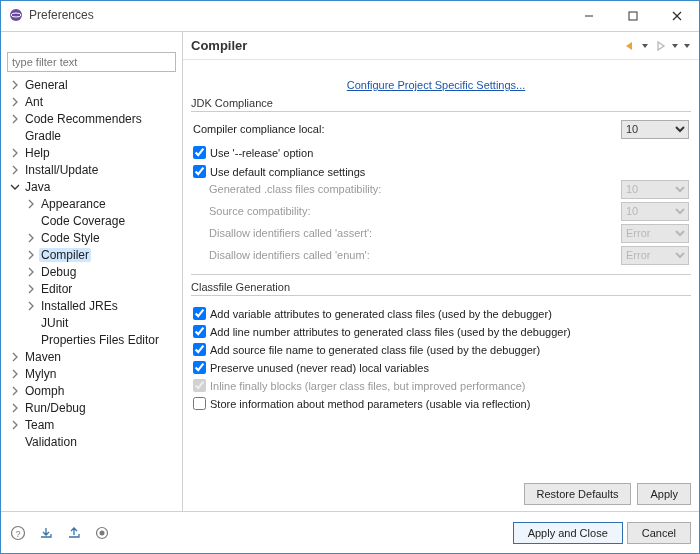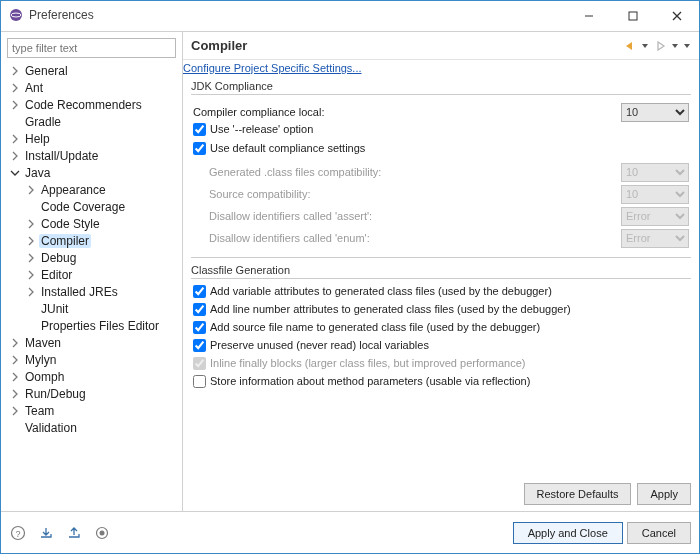--- a/index.html
+++ b/index.html
@@ -5,47 +5,47 @@
   * { box-sizing: border-box; font-family: "Segoe UI", Tahoma, sans-serif; }
   body { margin: 0; background: #fff; }
   .window { width: 700px; height: 554px; border: 1px solid #3a8ac7; display: flex; flex-direction: column; background: #fff; }
   .titlebar { height: 30px; display: flex; align-items: center; justify-content: space-between; padding: 0 0 0 8px; font-size: 12px; color: #444; }
   .titlebar .title-left { display: flex; gap: 6px; }
   .titlebar .title-controls { display: flex; align-items: center; }
   .titlebar .ctrl { width: 44px; height: 30px; display: flex; align-items: center; justify-content: center; font-size: 11px; color: #333; }
   .titlebar .ctrl svg { display:block; }
   .body { flex: 1; display: flex; border-top: 1px solid #d0d0d0; overflow: hidden; }
   .sidebar { width: 182px; border-right: 1px solid #d0d0d0; display: flex; flex-direction: column; padding: 4px 0 0 4px; overflow: auto; }
-  .filter { margin: 2px 6px 4px 2px; }
+  .filter { margin: 16px 6px 4px 2px; }
   .filter input { width: 100%; height: 20px; font-size: 11px; padding: 2px 4px; border: 1px solid #b9b9b9; color: #555; }
   .tree { font-size: 12px; color: #222; }
   .tree .item { display: flex; align-items: center; height: 17px; padding-left: 4px; cursor: default; white-space: nowrap; }
   .tree .item .tw { width: 12px; height: 12px; display:flex; align-items:center; justify-content:center; margin-right: 2px; }
   .tree .item .tw svg { display:block; }
   .tree .item.l1 { padding-left: 4px; }
   .tree .item.l2 { padding-left: 20px; }
   .tree .item .label { padding: 0 2px; }
   .tree .item.selected .label { background: #cfe8ff; border-radius: 2px; }
   .content { flex: 1; display: flex; flex-direction: column; overflow: hidden; }
   .content-header { height: 28px; display: flex; align-items: center; justify-content: space-between; padding: 0 8px; border-bottom: 1px solid #e3e3e3; }
   .content-header .ch-title { font-size: 13px; font-weight: 600; color: #333; }
   .content-header .ch-tools { display: flex; align-items: center; gap: 4px; }
   .content-header .ch-tools .arr { display:flex; align-items:center; }
-  .linkbar { text-align: left; padding: 2px 10px 4px 0; font-size: 11px; }
+  .linkbar { text-align: center; padding: 2px 10px 4px 0; font-size: 11px; margin-top: 17px; }
   .linkbar a { color: #1a56b0; text-decoration: underline; cursor: pointer; }
   .group { margin: 0 8px; }
   .group .gtitle { font-size: 11px; color: #333; padding: 2px 0 2px 0; }
   .form { border-top: 1px solid #ccc; border-bottom: 1px solid #ccc; padding: 6px 0 8px 0; margin-bottom: 4px; }
   .form .row { display: flex; align-items: center; height: 22px; justify-content: space-between; font-size: 11px; color: #222; padding: 0 2px; }
   .form .row .lab { flex: 1; }
   .form .row.disabled { color: #9a9a9a; }
   .form .row .sel { width: 68px; }
   .form .row .sel select { width: 68px; height: 19px; font-size: 11px; border: 1px solid #adadad; background: #e8e8e8; color: #333; }
   .form .row.disabled .sel select { background: #dcdcdc; color: #9a9a9a; }
-  .chk { display: flex; align-items: flex-start; height: 19px; font-size: 11px; color: #222; padding-left: 2px; gap: 4px; }
+  .chk { display: flex; align-items: flex-end; height: 19px; font-size: 11px; color: #222; padding-left: 2px; gap: 4px; }
   .chk input { width: 13px; height: 13px; margin:0; }
   .chk.disabled { color: #9a9a9a; }
   .classfile .row2 { height: 18px; }
   .btnrow { display: flex; justify-content: flex-end; gap: 6px; padding: 6px 8px; }
   .btnrow button { height: 22px; font-size: 11px; padding: 0 12px; background: #e9e9e9; border: 1px solid #adadad; color: #222; }
   .footer { height: 42px; border-top: 1px solid #d0d0d0; display: flex; align-items: center; justify-content: space-between; padding: 0 8px; }
   .footer .ficons { display: flex; align-items: center; gap: 10px; color: #6a6a6a; }
   .footer .ficons .fi { display:flex; align-items:center; justify-content:center; width:18px; height:18px; }
   .footer .fbtns { display: flex; gap: 4px; }
   .footer .fbtns button { height: 22px; font-size: 11px; padding: 0 14px; background: #e9e9e9; border: 1px solid #adadad; color: #222; }

